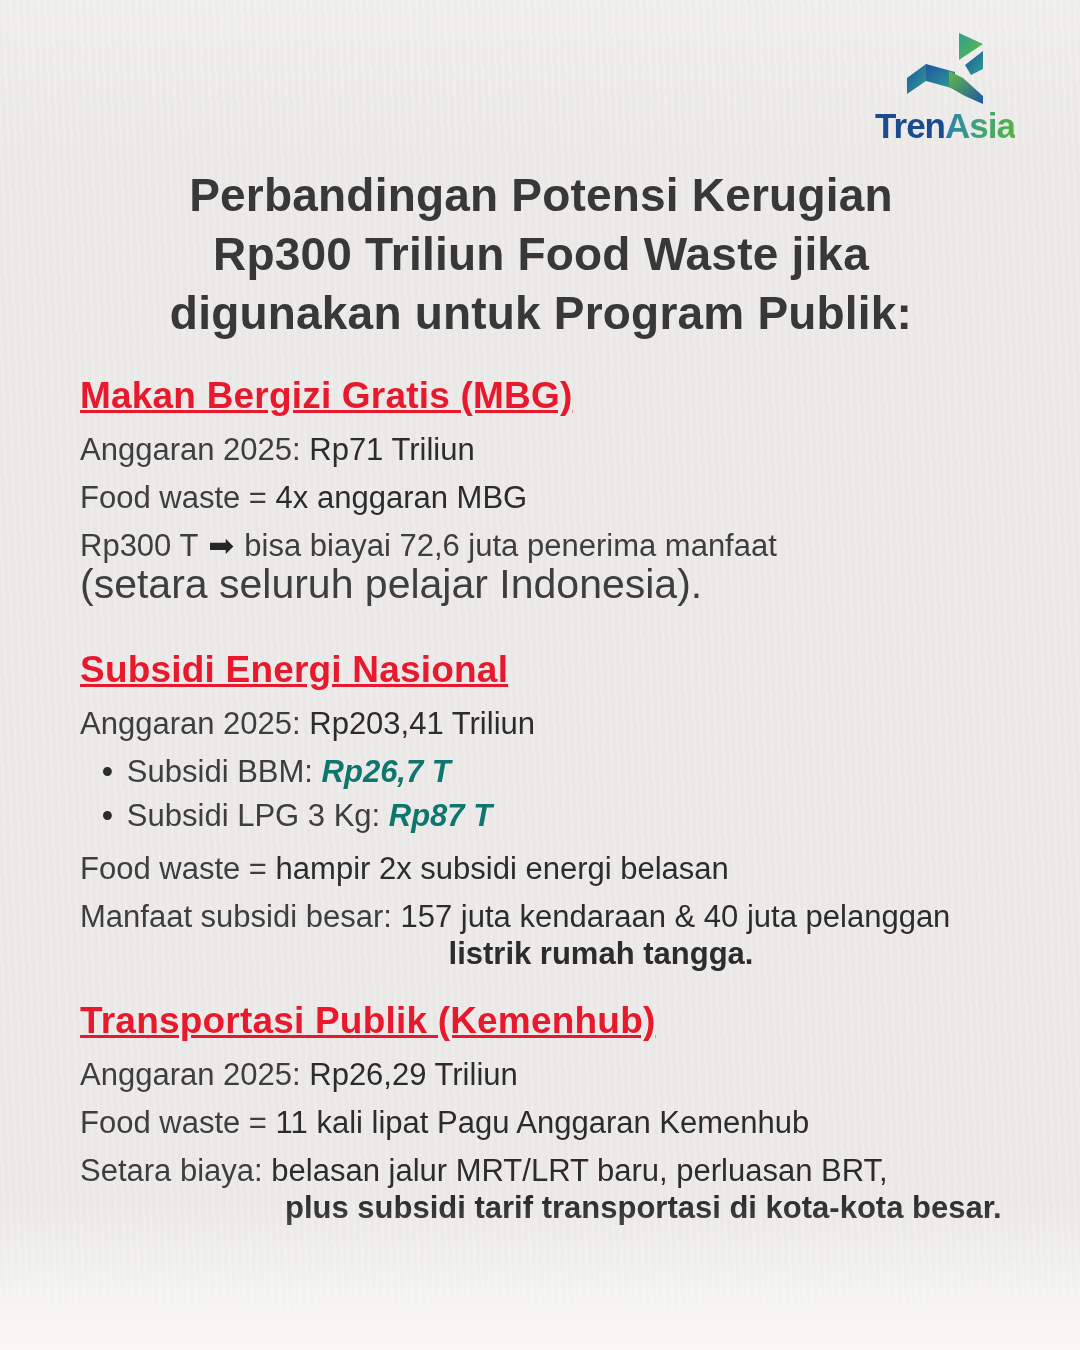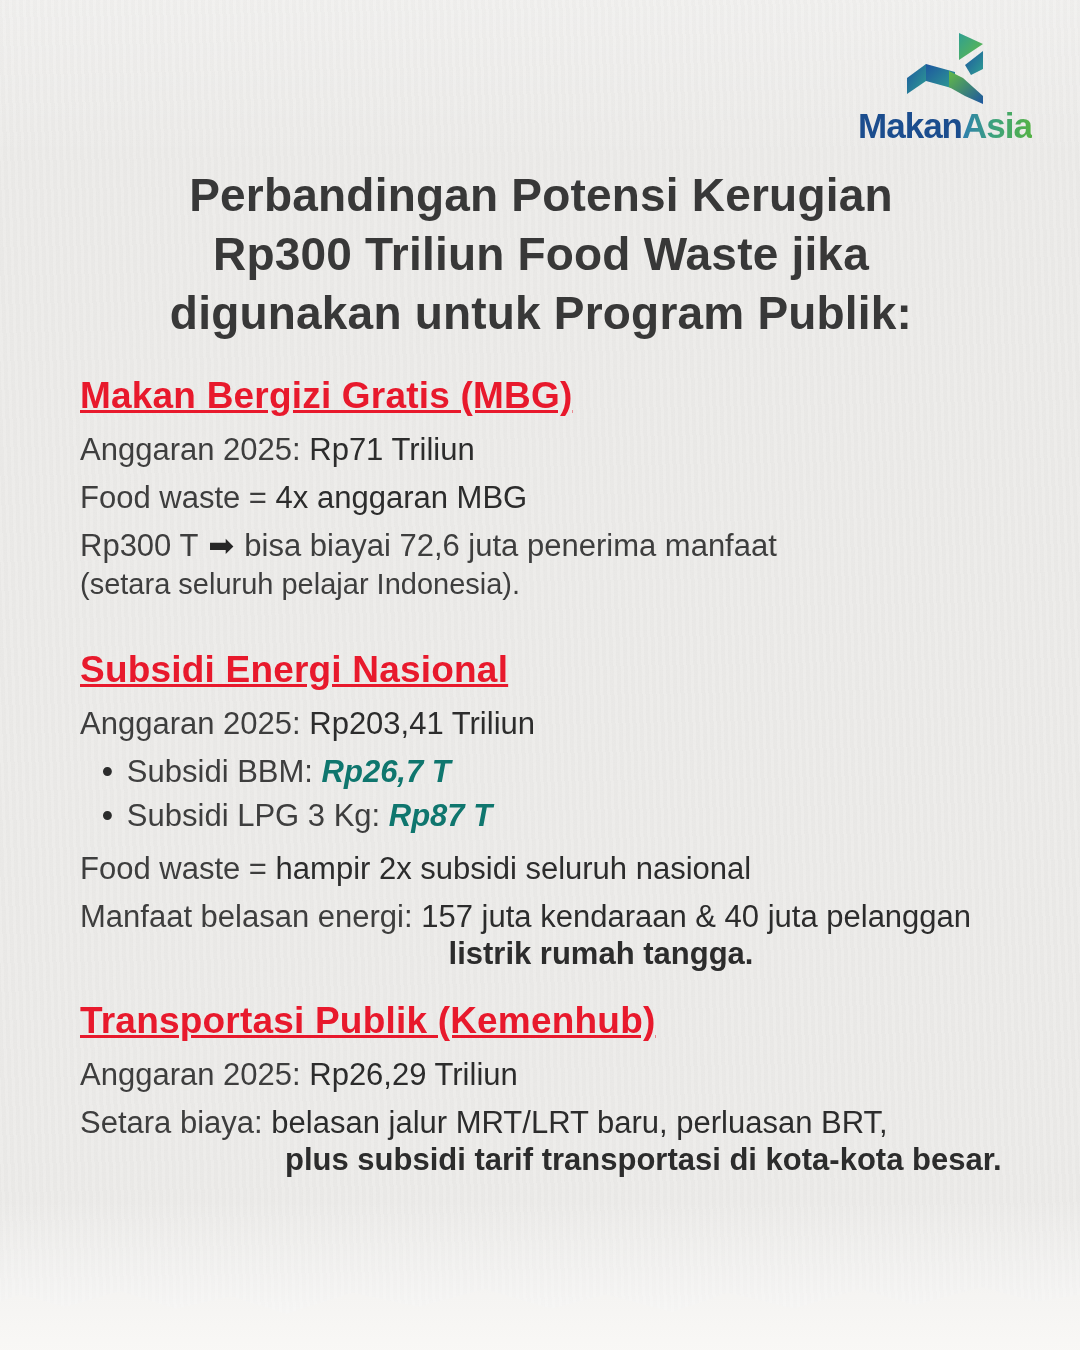--- a/index.html
+++ b/index.html
@@ -47,21 +47,21 @@
     color:#e8192c;letter-spacing:0.2px;text-decoration:underline;
   }
   .sec-energy h2.section-heading{margin-top:44px;}
   .sec-transport h2.section-heading{margin-top:24px;}
 
   p.line{margin:13px 0 0;font-size:31px;line-height:35px;}
   p.line .label{font-weight:normal;color:#3e3e3e;}
   p.line .value{font-weight:normal;color:#2c2c2c;}
 
   p.note{margin:11px 0 0;font-size:31px;line-height:38px;color:#3e3e3e;}
-  p.note-line2{margin:0;font-size:29px;line-height:38px;color:#3e3e3e;}
+  p.note-line2{margin:0;font-size:41px;line-height:38px;color:#3e3e3e;}
   .arrow{display:inline-block;margin:0 10px;color:#262626;font-family:"DejaVu Sans",sans-serif;}
 
   ul.bullets{list-style:none;margin:9px 0 0;padding:0 0 0 22px;}
   ul.bullets li{font-size:31px;line-height:44px;}
   ul.bullets .dot{display:inline-block;margin-right:14px;color:#2c2c2c;font-weight:bold;}
   ul.bullets .label{color:#3e3e3e;}
   ul.bullets .value{font-weight:bold;color:#0f766e;font-style:italic;}
 
   p.cont-center{margin:0;font-size:31px;line-height:40px;font-weight:bold;color:#2c2c2c;
     text-align:center;padding-left:120px;}
@@ -108,21 +108,21 @@
           <stop offset="0" stop-color="#64bb45"></stop>
             <stop offset="1" stop-color="#1d56a0"></stop>
         </linearGradient>
       </defs>
       <polygon points="60,3 84,14 60,30" fill="url(#lgGreen)"></polygon>
       <polygon points="66,35 84,21 84,39 72,45" fill="url(#lgBlue)"></polygon>
       <polygon points="8,48 27,34 27,51 8,64" fill="url(#lgBlue)"></polygon>
       <polygon points="27,34 56,42 56,59 27,51" fill="url(#lgBlue)"></polygon>
       <polygon points="50,41 64,48 84,66 84,74 66,66 50,57" fill="url(#lgDiag)"></polygon>
     </svg>
-    <div class="logo-text"><span class="tren">Makan</span><span class="asia">Asia</span></div>
+    <div class="logo-text"><span class="tren">Tren</span><span class="asia">Asia</span></div>
   </div>
 
   <div class="content">
 
     <h1 class="title">Perbandingan Potensi Kerugian
 Rp300 Triliun Food Waste jika
 digunakan untuk Program Publik:</h1>
 
     <section class="sec-mbg">
       <h2 class="section-heading">Makan Bergizi Gratis (MBG)</h2>
@@ -132,28 +132,29 @@
       <p class="note-line2">(setara seluruh pelajar Indonesia).</p>
     </section>
 
     <section class="sec-energy">
       <h2 class="section-heading">Subsidi Energi Nasional</h2>
       <p class="line"><span class="label">Anggaran 2025: </span><span class="value">Rp203,41 Triliun</span></p>
       <ul class="bullets">
         <li><span class="dot">•</span><span class="label">Subsidi BBM: </span><span class="value">Rp26,7 T</span></li>
         <li><span class="dot">•</span><span class="label">Subsidi LPG 3 Kg: </span><span class="value">Rp87 T</span></li>
       </ul>
-      <p class="line"><span class="label">Food waste = </span><span class="value">hampir 2x subsidi seluruh nasional</span></p>
-      <p class="line"><span class="label">Manfaat belasan energi: </span><span class="value">157 juta kendaraan &amp; 40 juta pelanggan</span></p>
+      <p class="line"><span class="label">Food waste = </span><span class="value">hampir 2x subsidi energi belasan</span></p>
+      <p class="line"><span class="label">Manfaat subsidi besar: </span><span class="value">157 juta kendaraan &amp; 40 juta pelanggan</span></p>
       <p class="cont-center">listrik rumah tangga.</p>
     </section>
 
     <section class="sec-transport">
       <h2 class="section-heading">Transportasi Publik (Kemenhub)</h2>
       <p class="line"><span class="label">Anggaran 2025: </span><span class="value">Rp26,29 Triliun</span></p>
+      <p class="line"><span class="label">Food waste = </span><span class="value">11 kali lipat Pagu Anggaran Kemenhub</span></p>
       <p class="line"><span class="label">Setara biaya: </span><span class="value">belasan jalur MRT/LRT baru, perluasan BRT,</span></p>
       <p class="cont-indent">plus subsidi tarif transportasi di kota-kota besar.</p>
     </section>
 
   </div>
 
   <div class="torn-glow"></div>
   <div class="torn-edge"></div>
 
 </div>

